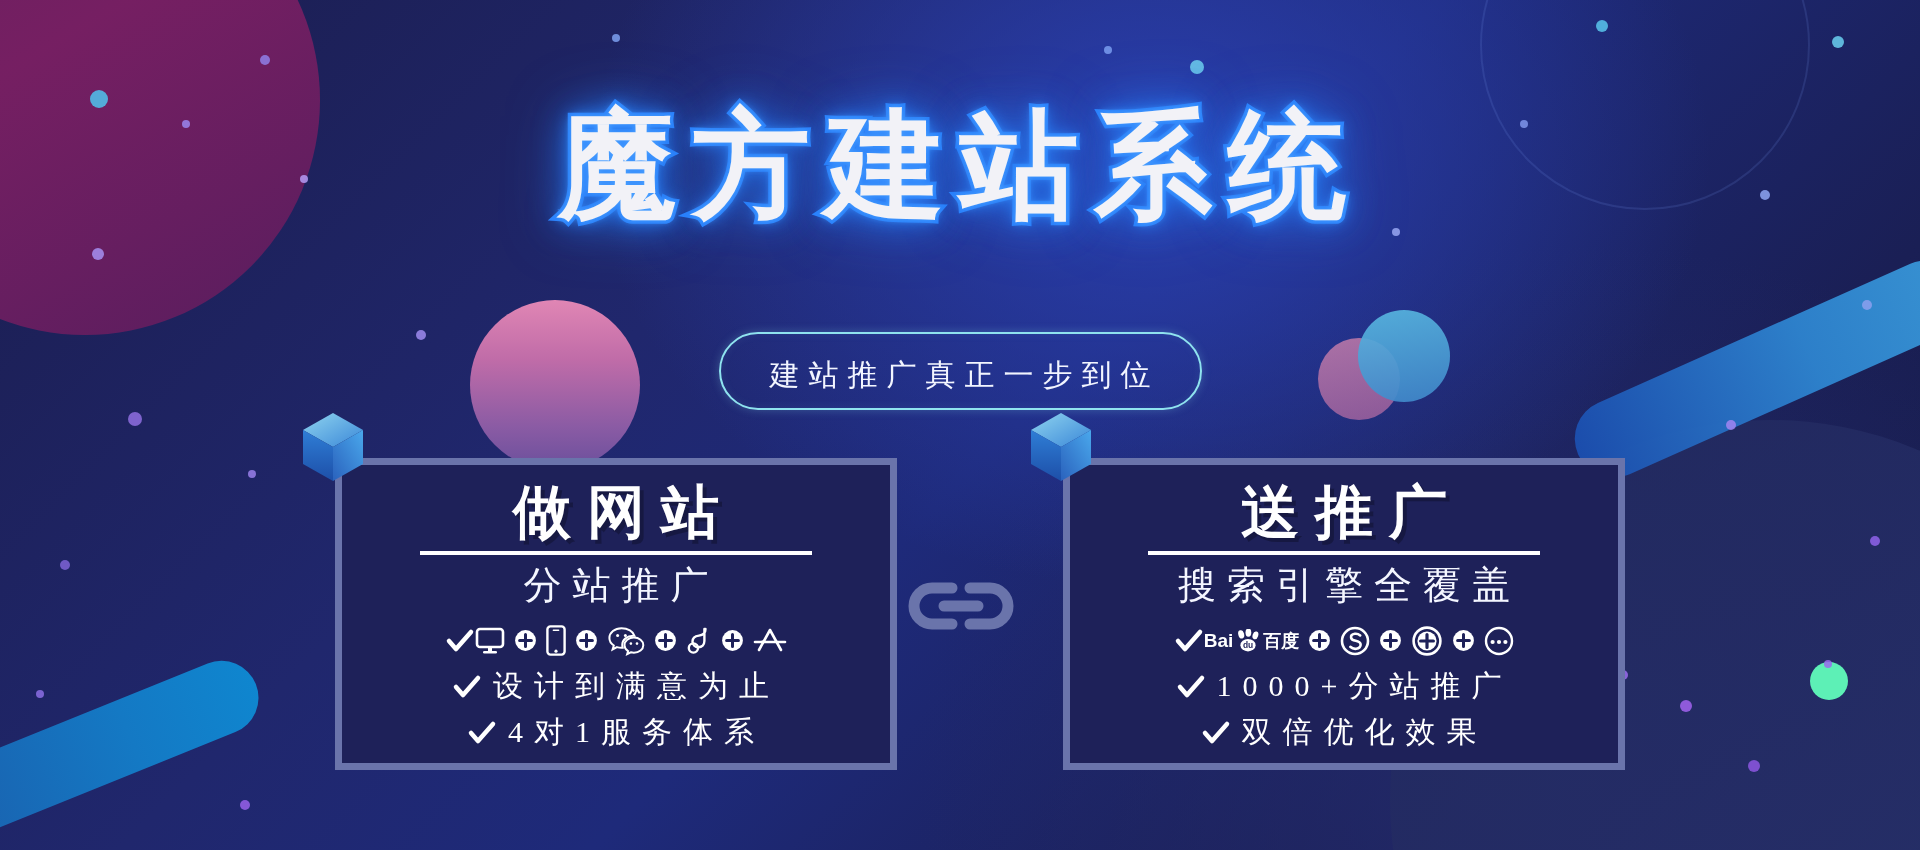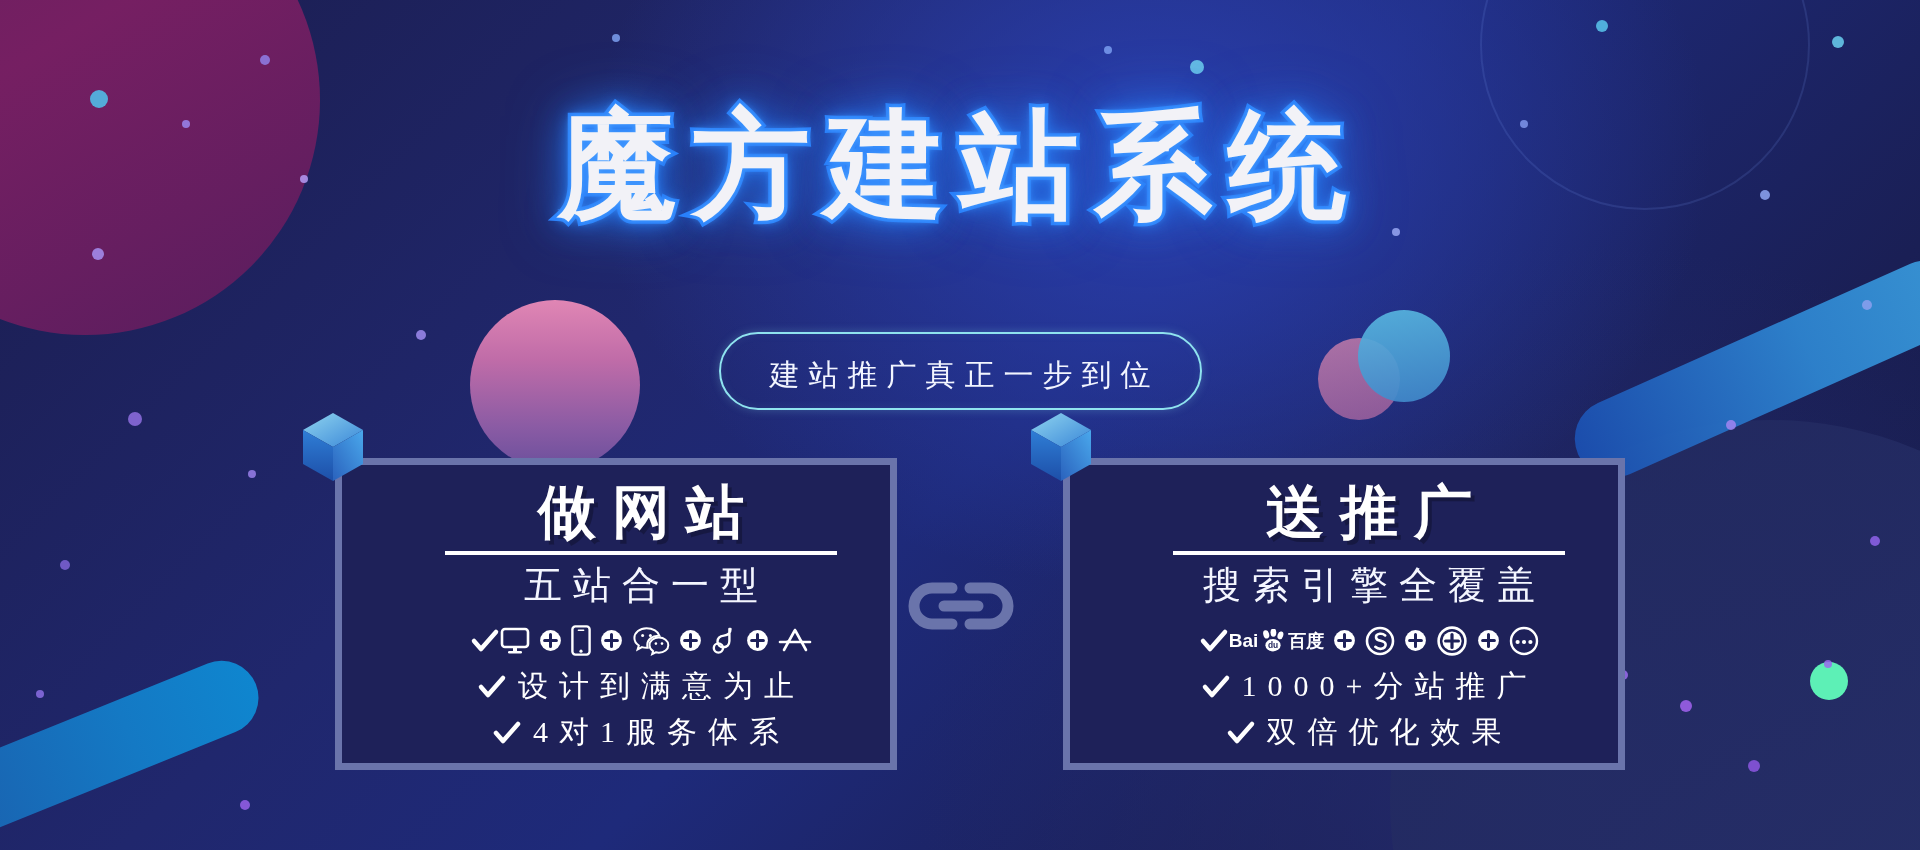--- a/index.html
+++ b/index.html
@@ -149,21 +149,20 @@
     position:absolute;
     left:-42px; top:-54px;
     width:66px; height:74px;
   }
 
   .card-inner {
     width:100%; height:100%;
     padding:14px 0 0;
     text-align:center;
     color:#ffffff;
-    margin-left:25px;
   }
   .card-heading {
     font-family:"DejaVu Sans", sans-serif;
     font-size:58px;
     font-weight:bold;
     letter-spacing:16px;
     text-indent:16px;
     line-height:1.14;
     color:#ffffff;
     text-shadow:4px 4px 0 rgba(16,18,48,.55);
@@ -305,21 +304,21 @@
             <stop offset="1" stop-color="#2a62bd"></stop>
         </linearGradient>
       </defs>
       <polygon points="33,2 63,19 33,36 3,19" fill="url(#cfA)"></polygon>
       <polygon points="3,19 33,36 33,70 3,53" fill="url(#cfB)"></polygon>
       <polygon points="63,19 33,36 33,70 63,53" fill="url(#cfC)"></polygon>
     </svg>
     <div class="card-inner">
       <div class="card-heading">做网站</div>
       <div class="heading-rule"></div>
-      <div class="card-subheading">五站合一型</div>
+      <div class="card-subheading">分站推广</div>
 
       <div class="feature-list">
 
         <div class="feature-row">
           <span class="check">
             <svg viewBox="0 0 30 30" width="30" height="30">
                 <path d="M4 15 L11 23 L26 6" fill="none" stroke="#fff" stroke-width="4.5" stroke-linecap="round" stroke-linejoin="round"></path>
               </svg>
           </span>
           <span class="icon-strip">

